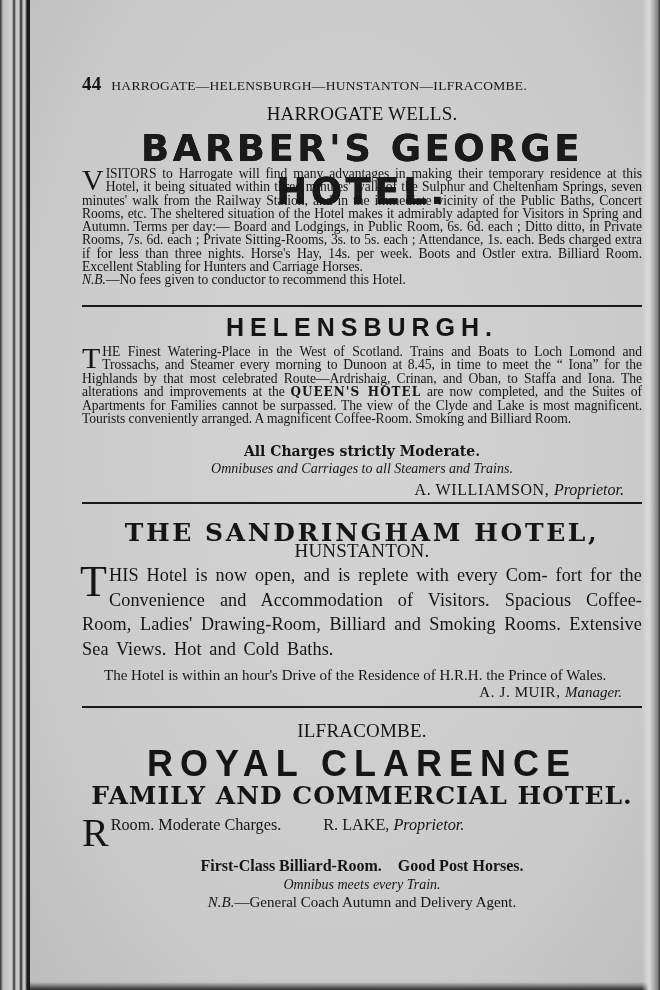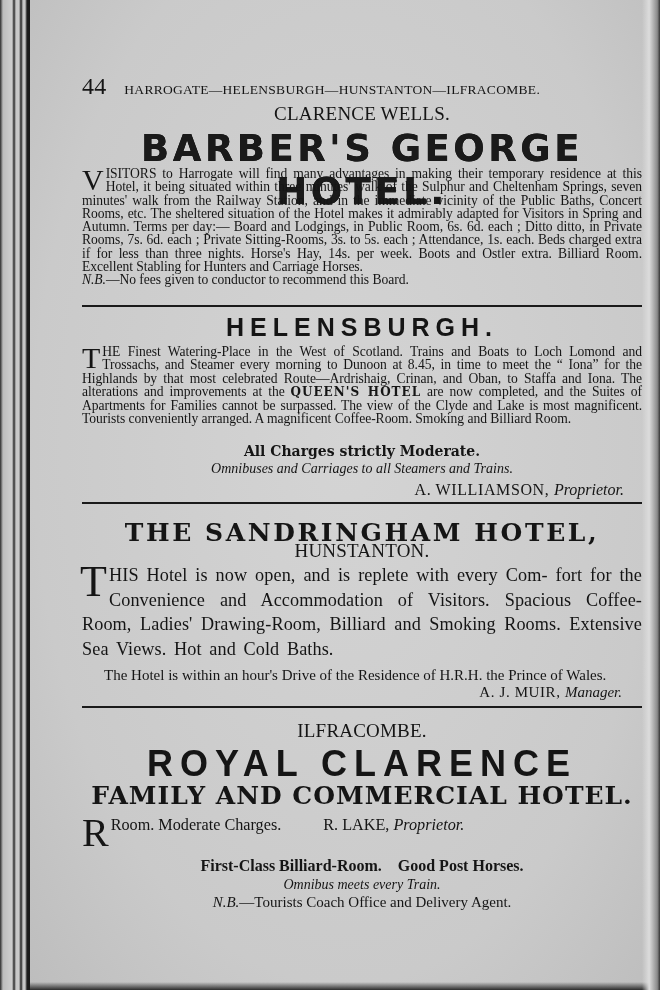--- a/index.html
+++ b/index.html
@@ -26,21 +26,21 @@
     .bottom-shadow {
       position: absolute; left: 0; bottom: 0; width: 630px; height: 8px;
       background: linear-gradient(180deg, rgba(0,0,0,0) 0%, #2c2c2c 100%);
     }
     .content { position: absolute; left: 52px; top: 0; width: 560px; }
 
     .running-head {
       position: absolute; top: 73px; left: 0; width: 560px;
       font-size: 13.5px; letter-spacing: 0.3px; white-space: nowrap;
     }
-    .running-head .pgnum { font-size: 24px; font-weight: normal; margin-right: 14px; }
+    .running-head .pgnum { font-size: 19px; font-weight: bold; margin-right: 6px; }
 
     .center { text-align: center; }
     .abs { position: absolute; left: 0; width: 560px; }
 
     .place-head { font-size: 19px; letter-spacing: 0.2px; }
     .ornate-title {
       font-family: "DejaVu Sans", sans-serif; font-weight: bold; font-size: 37px;
       letter-spacing: 3.5px; color: #1a1a1a;
       text-shadow: 0 0 0.6px #000;
     }
@@ -89,29 +89,29 @@
 <div class="binding"></div>
 
 <div class="page">
   <div class="content">
 
     <div class="running-head">
       <span class="pgnum">44</span>
       <span>HARROGATE—HELENSBURGH—HUNSTANTON—ILFRACOMBE.</span>
     </div>
 
-    <div class="abs center place-head" style="top:103px;">CLARENCE WELLS.</div>
+    <div class="abs center place-head" style="top:103px;">HARROGATE WELLS.</div>
     <div class="abs center ornate-title" style="top:127px;">BARBER'S GEORGE HOTEL.</div>
 
     <div class="abs body-small" style="top:167px;">
       <span class="dropcap">V</span>
       <span>ISITORS to Harrogate will find many advantages in making their temporary residence</span>
       <span>at this Hotel, it being situated within three minutes' walk of the Sulphur and Cheltenham Springs, seven minutes' walk from the Railway Station, and in the immediate vicinity of the Public Baths, Concert Rooms, etc.  The sheltered situation of the Hotel makes it admirably adapted for Visitors in Spring and Autumn.  Terms per day:— Board and Lodgings, in Public Room, 6s. 6d. each ; Ditto ditto, in Private Rooms, 7s. 6d. each ; Private Sitting-Rooms, 3s. to 5s. each ; Attendance, 1s. each.  Beds charged extra if for less than three nights.  Horse's Hay, 14s. per week.  Boots and Ostler extra.  Billiard Room.  Excellent Stabling for Hunters and Carriage Horses.</span>
       <br>
-      <i>N.B.</i><span>—No fees given to conductor to recommend this Board.</span>
+      <i>N.B.</i><span>—No fees given to conductor to recommend this Hotel.</span>
     </div>
 
     <div class="rule" style="top:305px;"></div>
 
     <div class="abs center sans-title" style="top:313px;">HELENSBURGH.</div>
 
     <div class="abs body-small" style="top:345px;">
       <span class="dropcap">T</span>
       <span>HE Finest Watering-Place in the West of Scotland.  Trains and Boats to Loch</span>
       <span>Lomond and Trossachs, and Steamer every morning to Dunoon at 8.45, in time to meet the “ Iona” for the Highlands by that most celebrated Route—Ardrishaig, Crinan, and Oban, to Staffa and Iona.  The alterations and improvements at the </span><b style="font-family:'DejaVu Serif',serif;font-size:12px;letter-spacing:1px;">QUEEN'S HOTEL</b><span> are now completed, and the Suites of Apartments for Families cannot be surpassed.  The view of the Clyde and Lake is most magnificent.  Tourists conveniently arranged.  A magnificent Coffee-Room.  Smoking and Billiard Room.</span>
@@ -154,18 +154,18 @@
       <div style="padding-left:20px;">
         <span>Room.  Moderate Charges.</span>
         <span style="margin-left:38px;">R. LAKE,</span>
         <i>Proprietor.</i>
       </div>
     </div>
 
     <div class="abs center bold-line" style="top:857px; font-size:16px; white-space:pre;font-family:Liberation Serif, serif;">First-Class Billiard-Room.    Good Post Horses.</div>
     <div class="abs center italic-line" style="top:877px;">Omnibus meets every Train.</div>
     <div class="abs center" style="top:894px; font-size:15px;">
-      <i>N.B.</i><span>—Tourists Coach Office and Delivery Agent.</span>
+      <i>N.B.</i><span>—General Coach Autumn and Delivery Agent.</span>
     </div>
 
   </div>
   <div class="bottom-shadow"></div>
 </div>
 
 </body></html>

